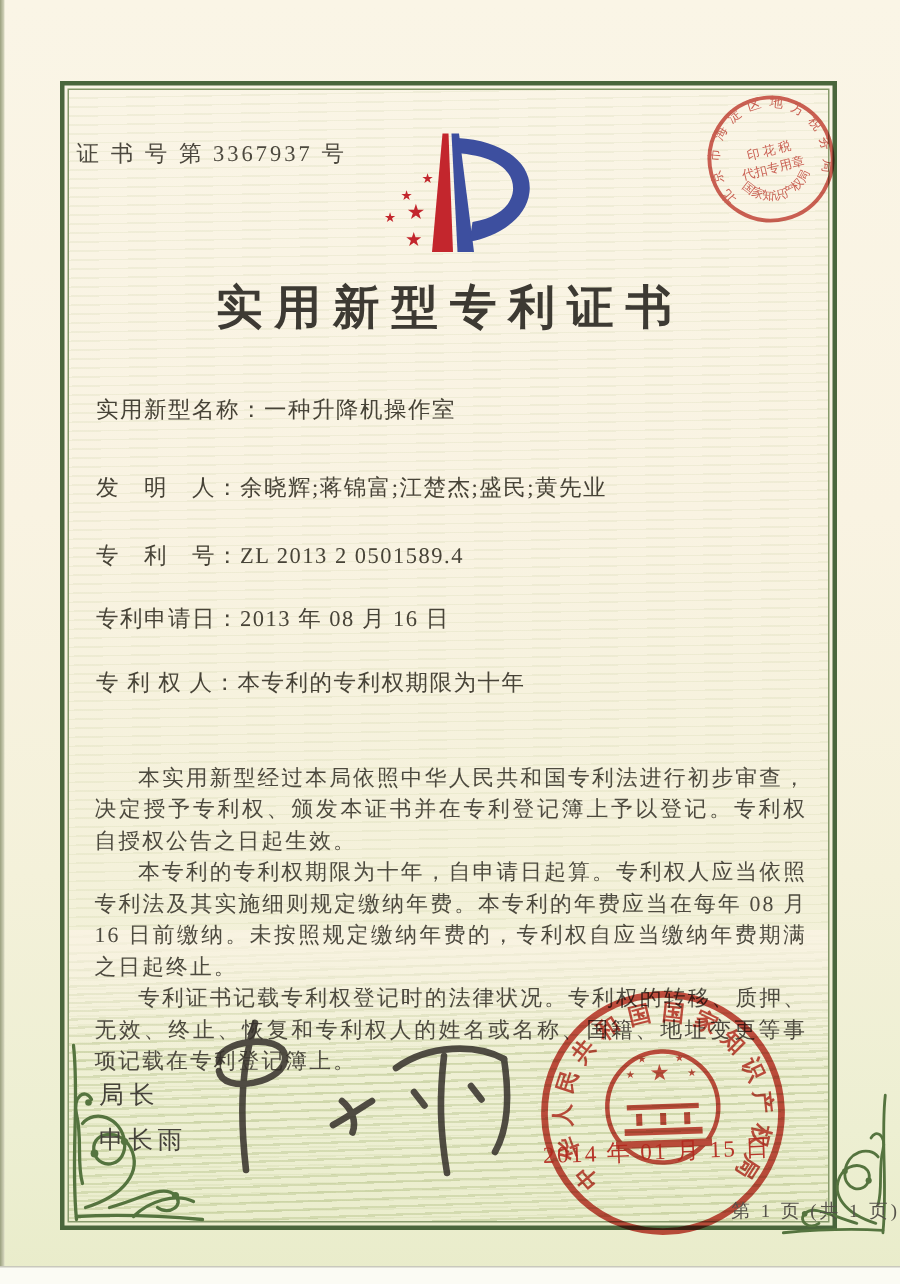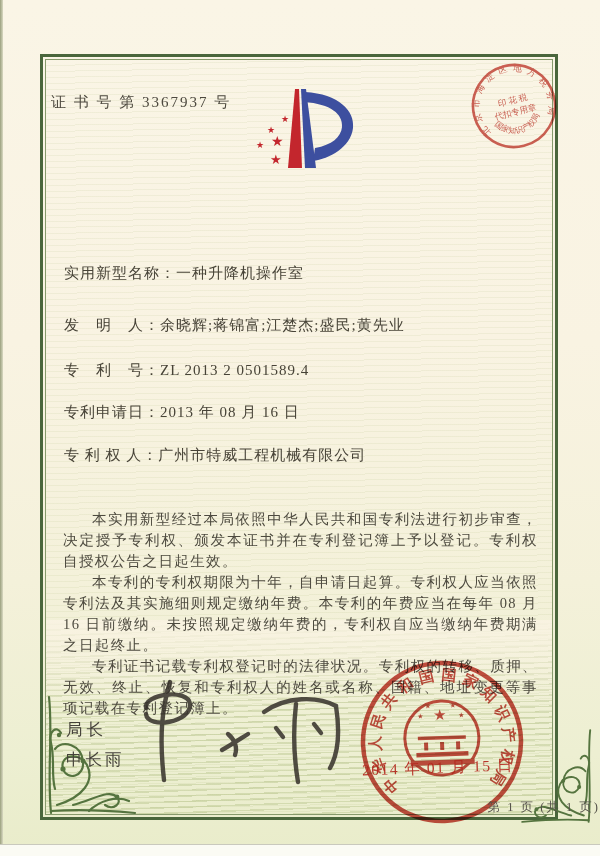--- a/index.html
+++ b/index.html
@@ -90,26 +90,27 @@
     <text x="48" y="38" font-size="9" fill="#c3262d" font-family="DejaVu Sans">★</text>
     <text x="34" y="49" font-size="9" fill="#c3262d" font-family="DejaVu Sans">★</text>
     <text x="38" y="62" font-size="14" fill="#c3262d" font-family="DejaVu Sans">★</text>
     <text x="23" y="64" font-size="9" fill="#c3262d" font-family="DejaVu Sans">★</text>
     <text x="37" y="80" font-size="13" fill="#c3262d" font-family="DejaVu Sans">★</text>
     <polygon points="62,5 66,5 69,84 55,84" fill="#c3262d"></polygon>
     <polygon points="68,5 73,5 83,84 72,84" fill="#3d4f9f"></polygon>
     <path d="M72 8 C106 10 122 27 120 44 C118 63 96 75 80 77 L82 64 C99 61 108 53 109 43 C110 30 98 20 71 18 Z" fill="#3d4f9f"></path>
   </svg>
 
+  <div class="title">实用新型专利证书</div>
 
   <div class="field f1"><span>发　明　人：</span><span>余晓辉;蒋锦富;江楚杰;盛民;黄先业</span></div>
   <div class="field f0"><span>实用新型名称：</span><span>一种升降机操作室</span></div>
   <div class="field f2"><span>专　利　号：</span><span>ZL 2013 2 0501589.4</span></div>
   <div class="field f3"><span>专利申请日：</span><span>2013 年 08 月 16 日</span></div>
-  <div class="field f4"><span>专 利 权 人：</span><span>广州市特威工程机械有限公司</span></div>
+  <div class="field f4"><span>专 利 权 人：</span><span>本专利的专利权期限为十年</span></div>
 
   <div class="paras">
     <p>本实用新型经过本局依照中华人民共和国专利法进行初步审查，决定授予专利权、颁发本证书并在专利登记簿上予以登记。专利权自授权公告之日起生效。</p>
     <p>本专利的专利权期限为十年，自申请日起算。专利权人应当依照专利法及其实施细则规定缴纳年费。本专利的年费应当在每年 08 月 16 日前缴纳。未按照规定缴纳年费的，专利权自应当缴纳年费期满之日起终止。</p>
     <p>专利证书记载专利权登记时的法律状况。专利权的转移、质押、无效、终止、恢复和专利权人的姓名或名称、国籍、地址变更等事项记载在专利登记簿上。</p>
   </div>
 
   <div class="sig-title">局长</div>
   <div class="sig-name">申长雨</div>
 

